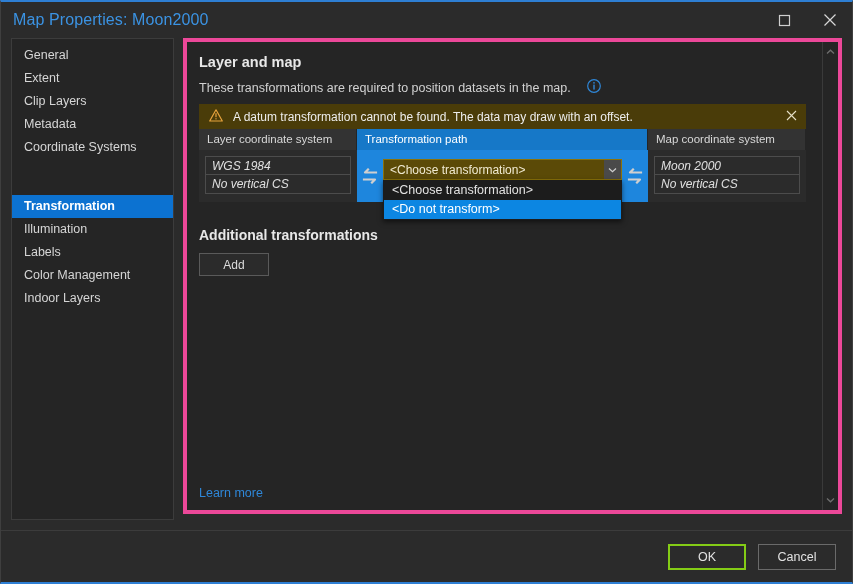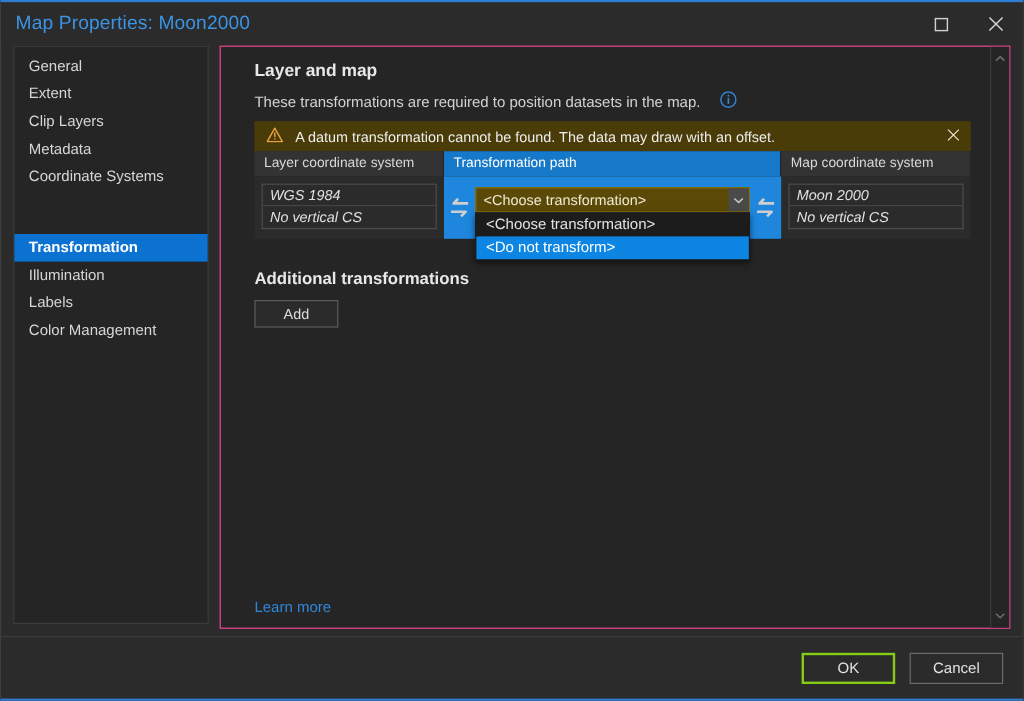--- a/index.html
+++ b/index.html
@@ -96,28 +96,27 @@
     background: #0c72d1;
     color: #ffffff;
     font-weight: bold;
     margin-top: 36px;
   }
 
   
   .content-wrap {
     flex: 1 1 auto;
     margin-left: 9px;
-    margin-bottom: 6px;
+    margin-bottom: 16px;
     background: #252525;
-    border: 1px solid #ec4899;
+    border: 4px solid #ec4899;
     box-sizing: border-box;
     position: relative;
     display: flex;
     min-width: 0;
-    padding-left: 16px;
   }
   .content {
     flex: 1 1 auto;
     padding: 12px 16px 0 12px;
     position: relative;
     min-width: 0;
   }
 
   .section-title {
     font-size: 14.5px;
@@ -400,20 +399,23 @@
         <span>Transformation</span>
       </div>
       <div class="nav-item">
         <span>Illumination</span>
       </div>
       <div class="nav-item">
         <span>Labels</span>
       </div>
       <div class="nav-item">
         <span>Color Management</span>
+      </div>
+      <div class="nav-item">
+        <span>Indoor Layers</span>
       </div>
     </div>
 
     <div class="content-wrap">
       <div class="content">
 
         <div class="section-title">Layer and map</div>
 
         <div class="section-desc">
           <span>These transformations are required to position datasets in the map.</span>

